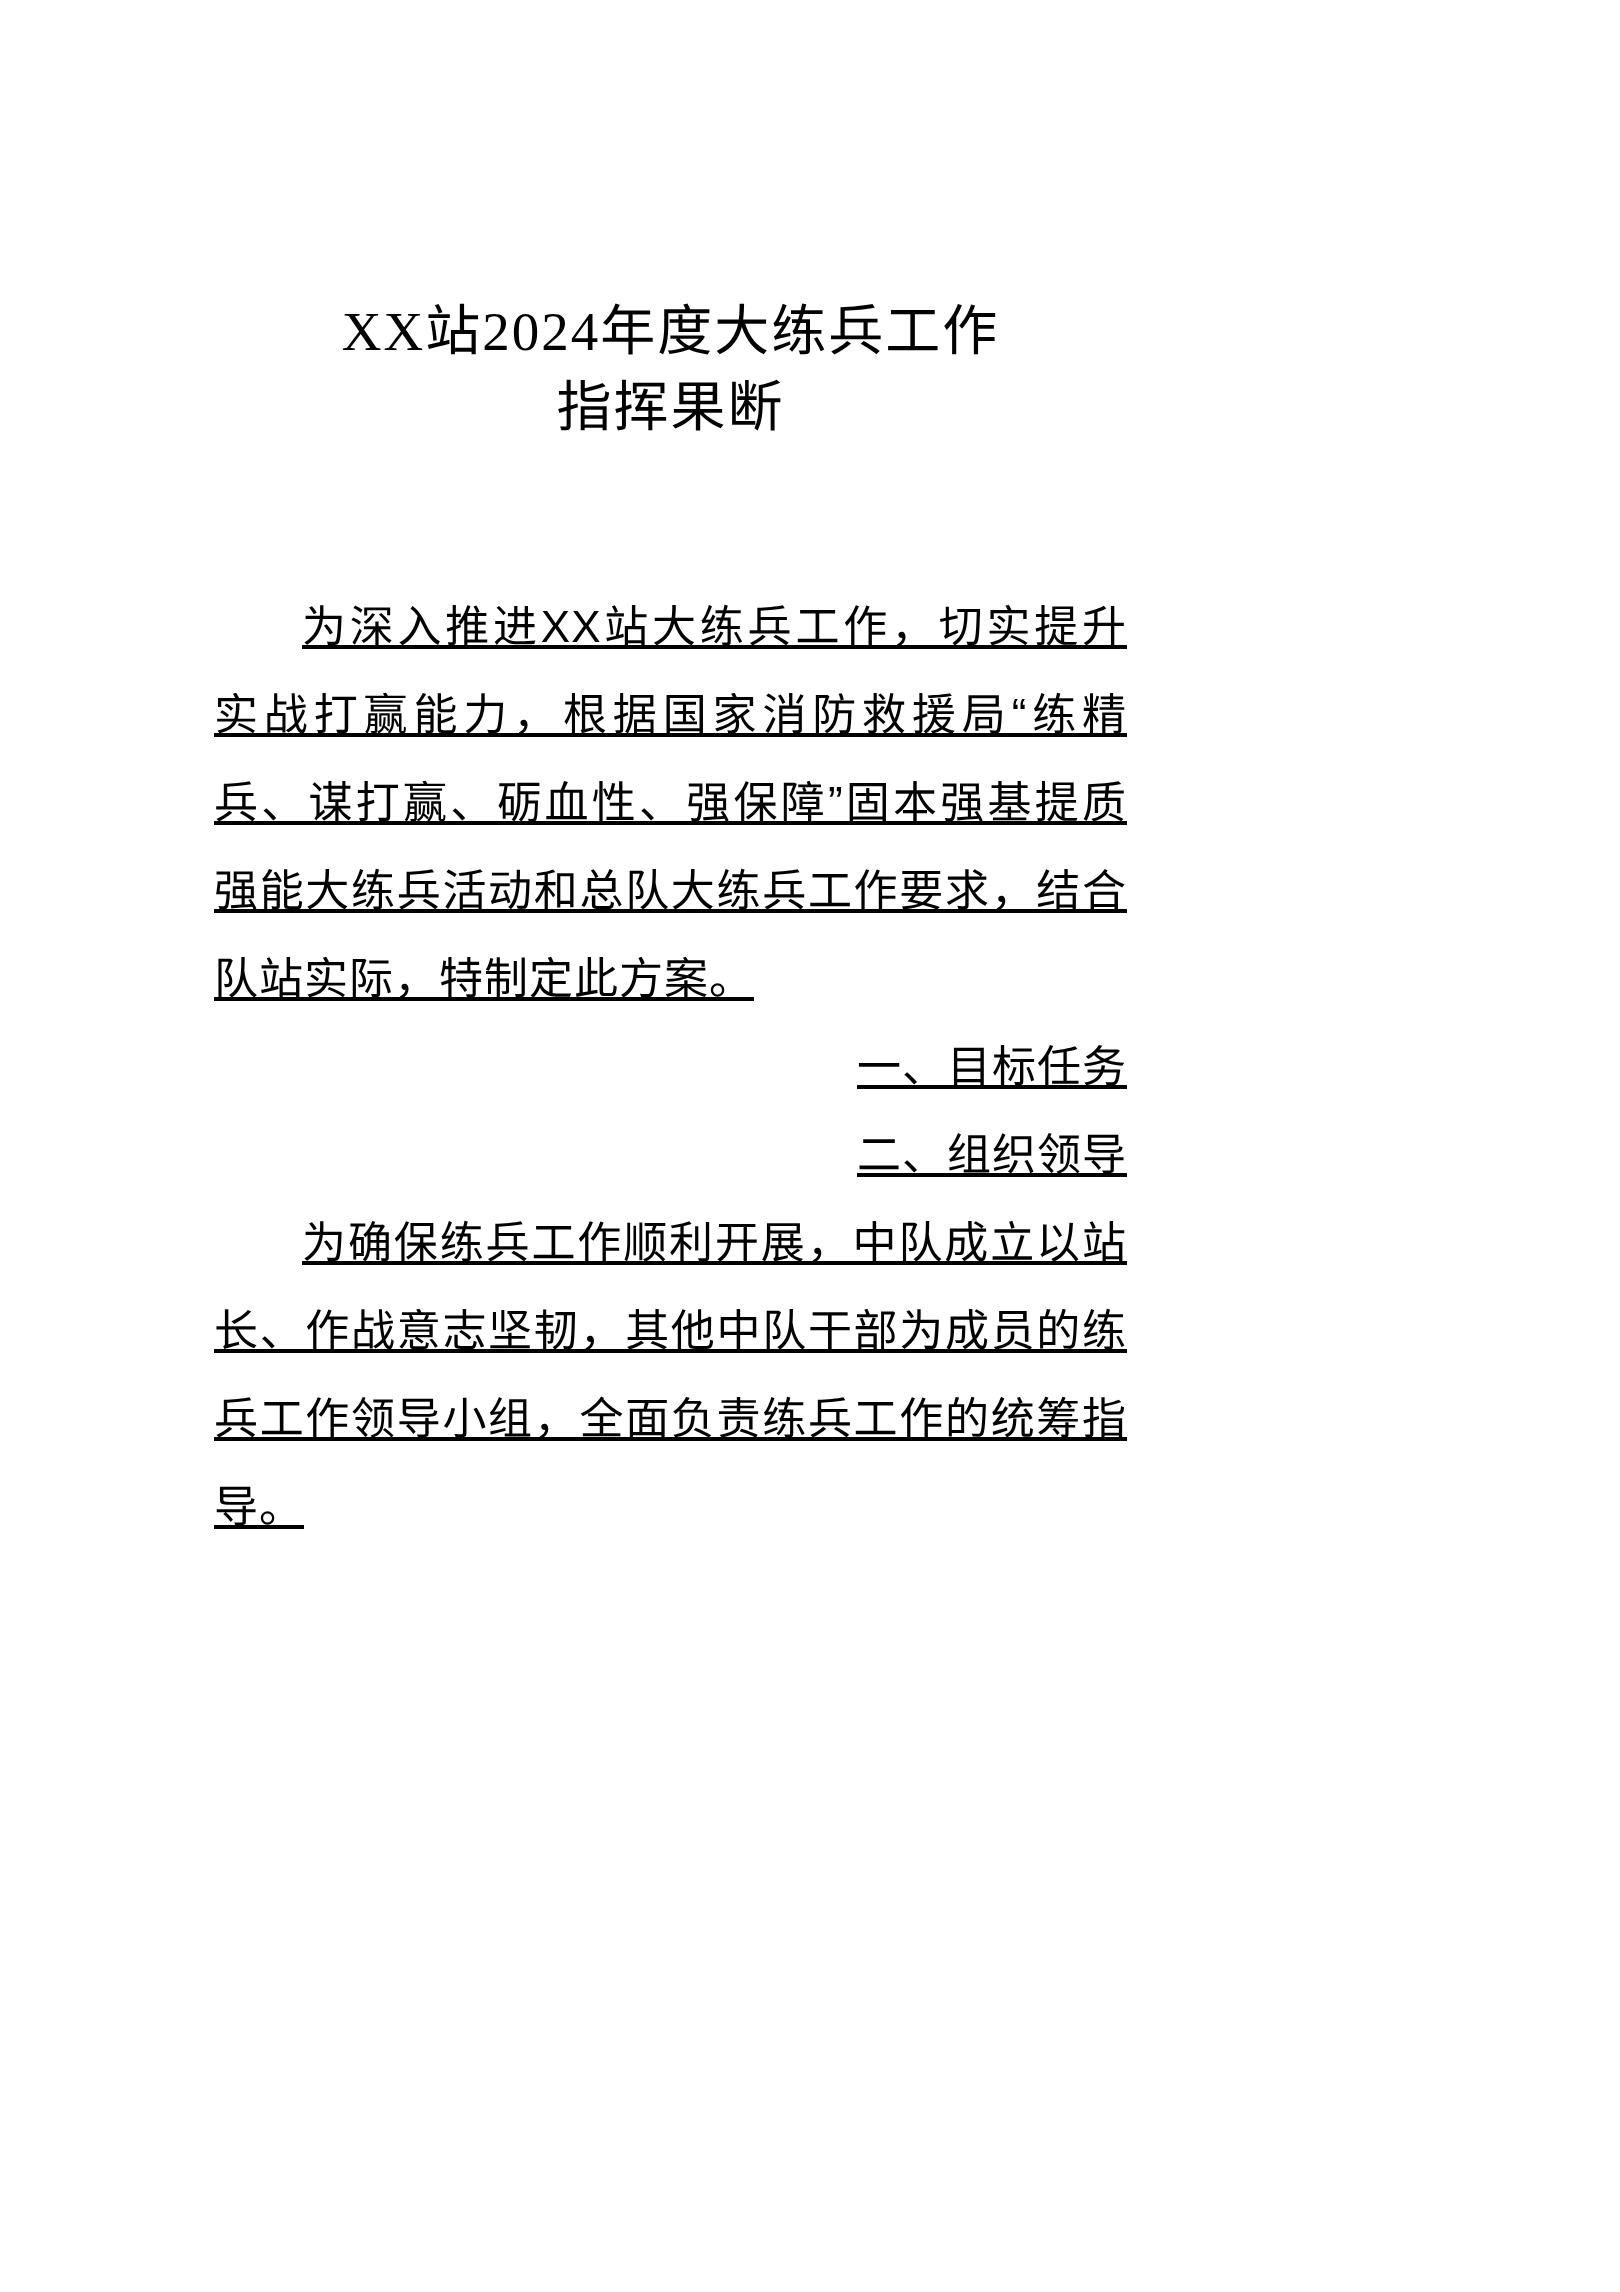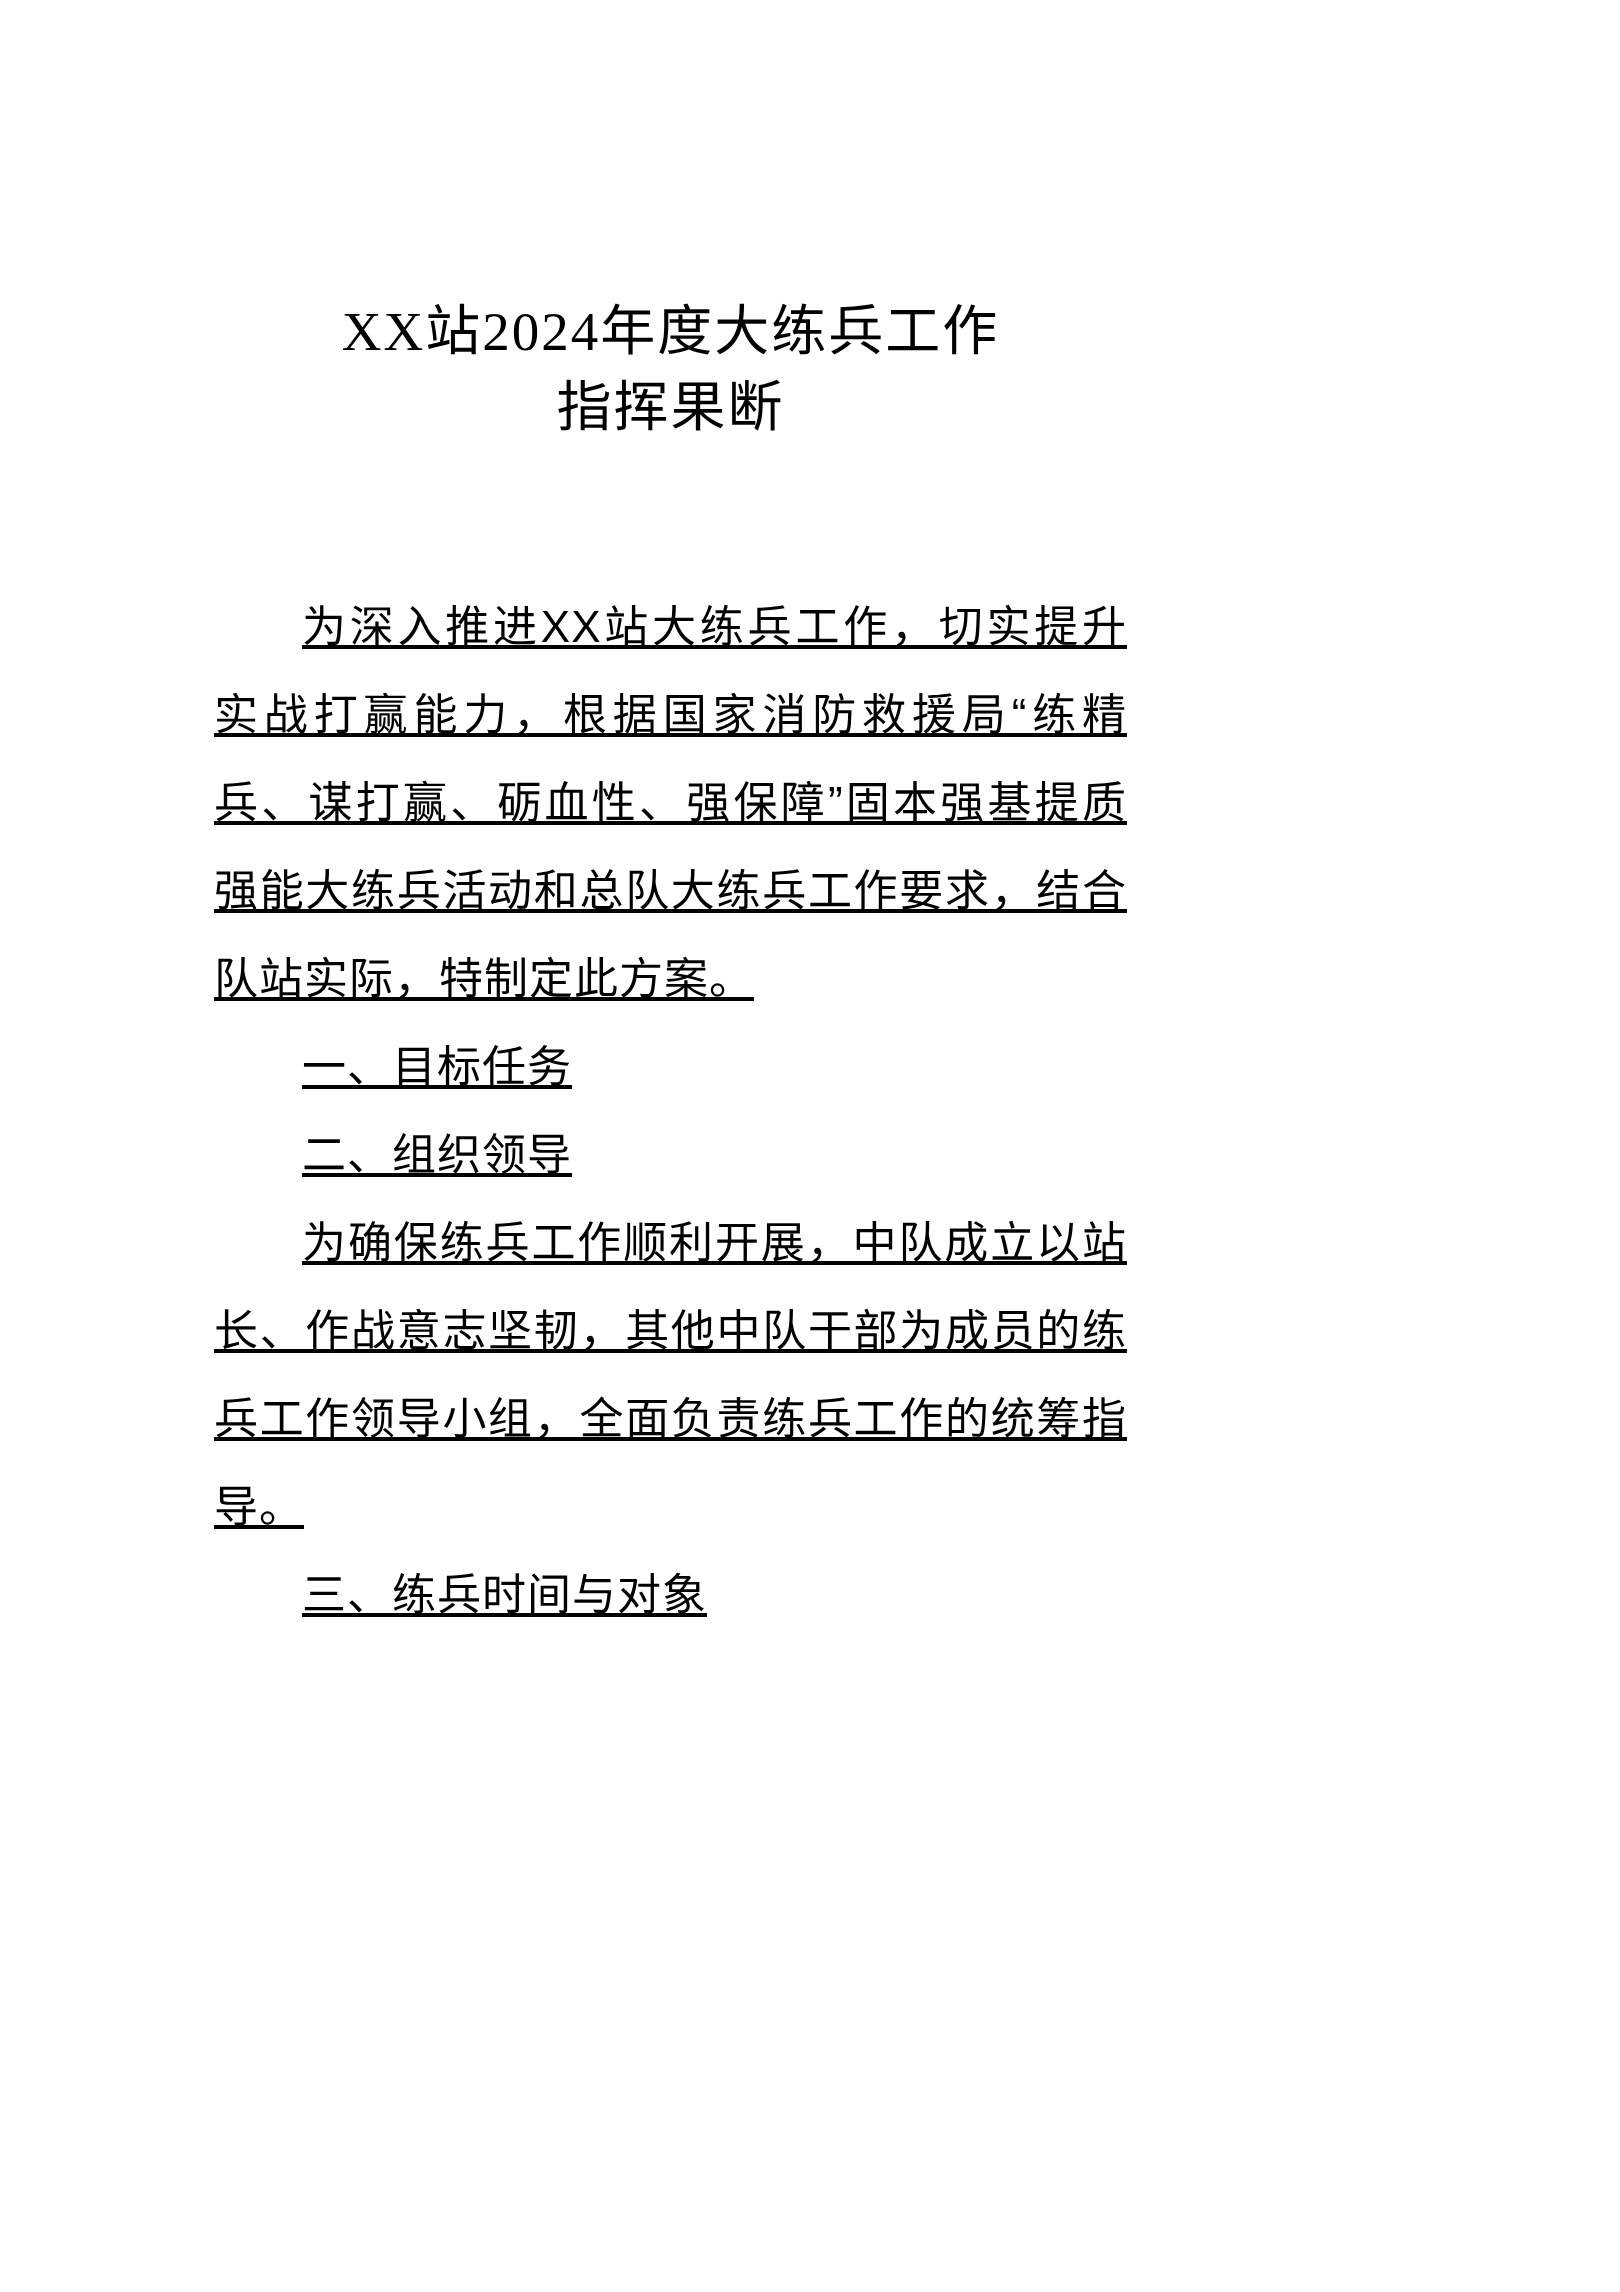--- a/index.html
+++ b/index.html
@@ -36,21 +36,21 @@
     line-height: 88px;
     text-align: justify;
     text-justify: inter-ideograph;
     text-indent: 2em;
     letter-spacing: 1px;
     word-break: break-all;
     text-decoration: underline;
   }
   .doc-body p.heading {
     font-weight: 500;
-    text-align: left;
+    text-align: right;
   }
 </style>
 </head>
 <body>
 
 <div class="page">
 
   <h1 class="doc-title">
     <span class="title-line">XX站2024年度大练兵工作</span>
     <span class="title-line">指挥果断</span>
@@ -59,17 +59,16 @@
   <div class="doc-body">
     <p class="body-para">为深入推进XX站大练兵工作，切实提升实战打赢能力，根据国家消防救援局“练精兵、谋打赢、砺血性、强保障”固本强基提质强能大练兵活动和总队大练兵工作要求，结合队站实际，特制定此方案。</p>
 
     <p class="heading">一、目标任务</p>
 
 
     <p class="heading">二、组织领导</p>
 
     <p class="body-para">为确保练兵工作顺利开展，中队成立以站长、作战意志坚韧，其他中队干部为成员的练兵工作领导小组，全面负责练兵工作的统筹指导。</p>
 
-    <p class="heading">三、练兵时间与对象</p>
   </div>
 
 </div>
 
 
 </body></html>

